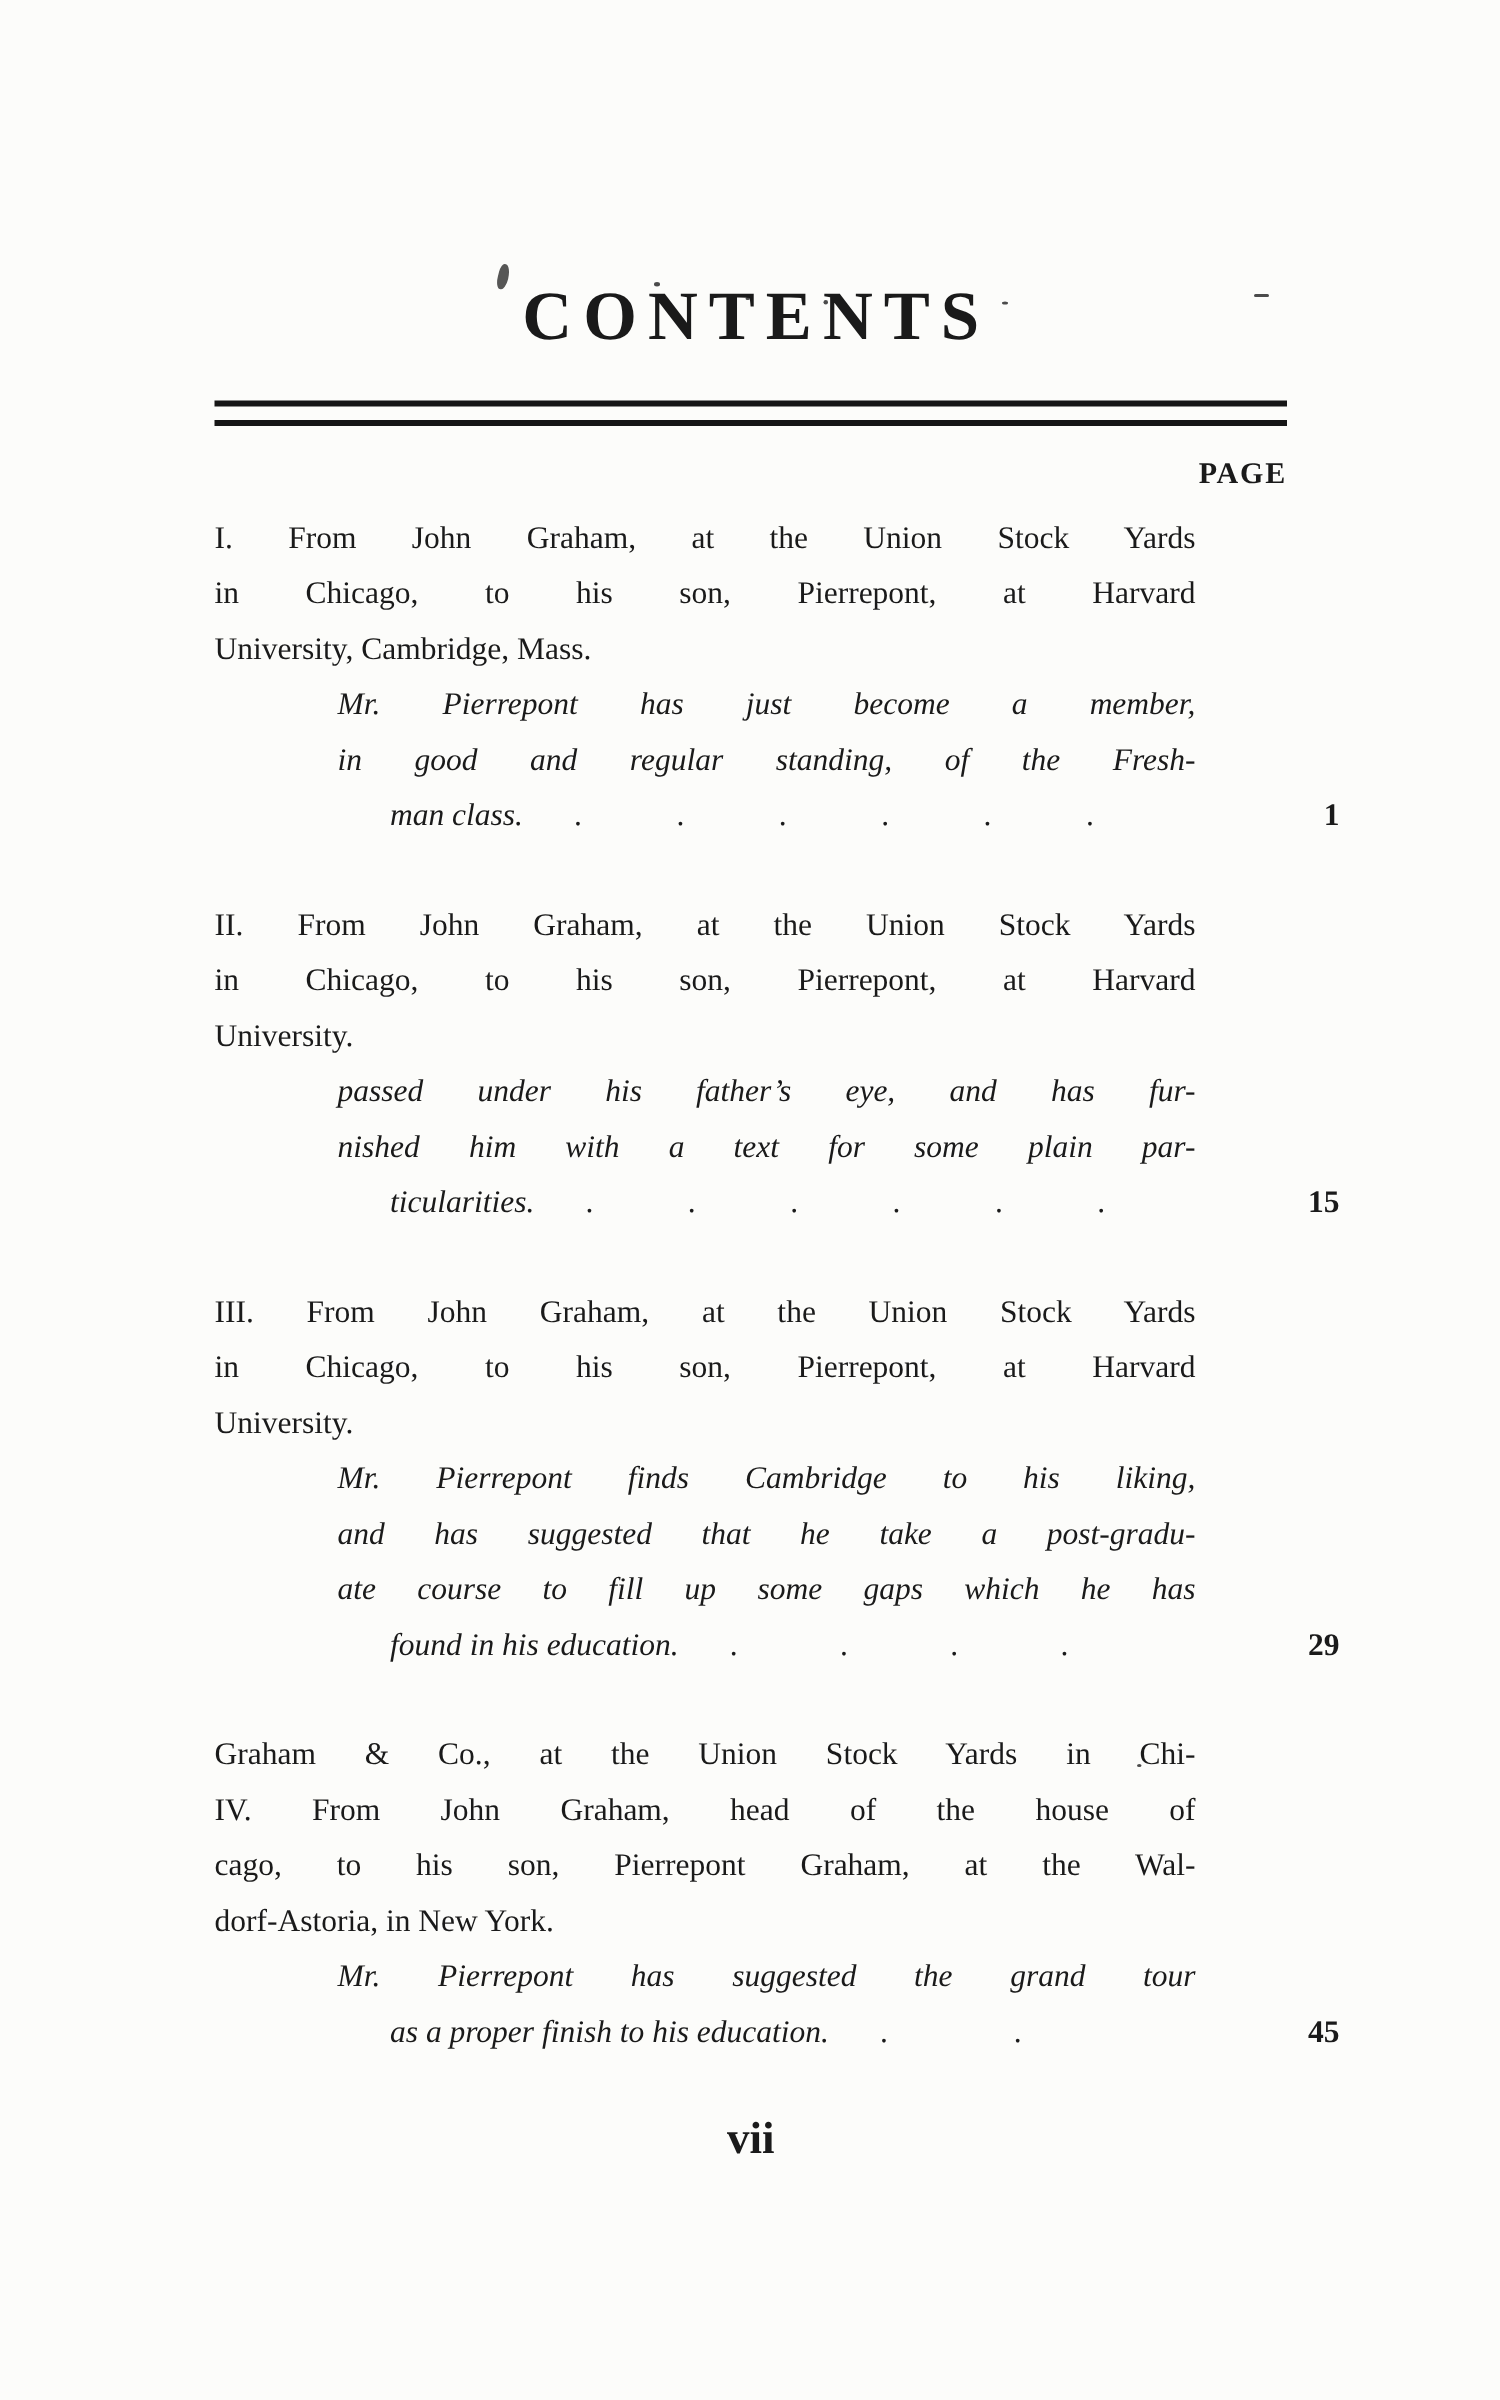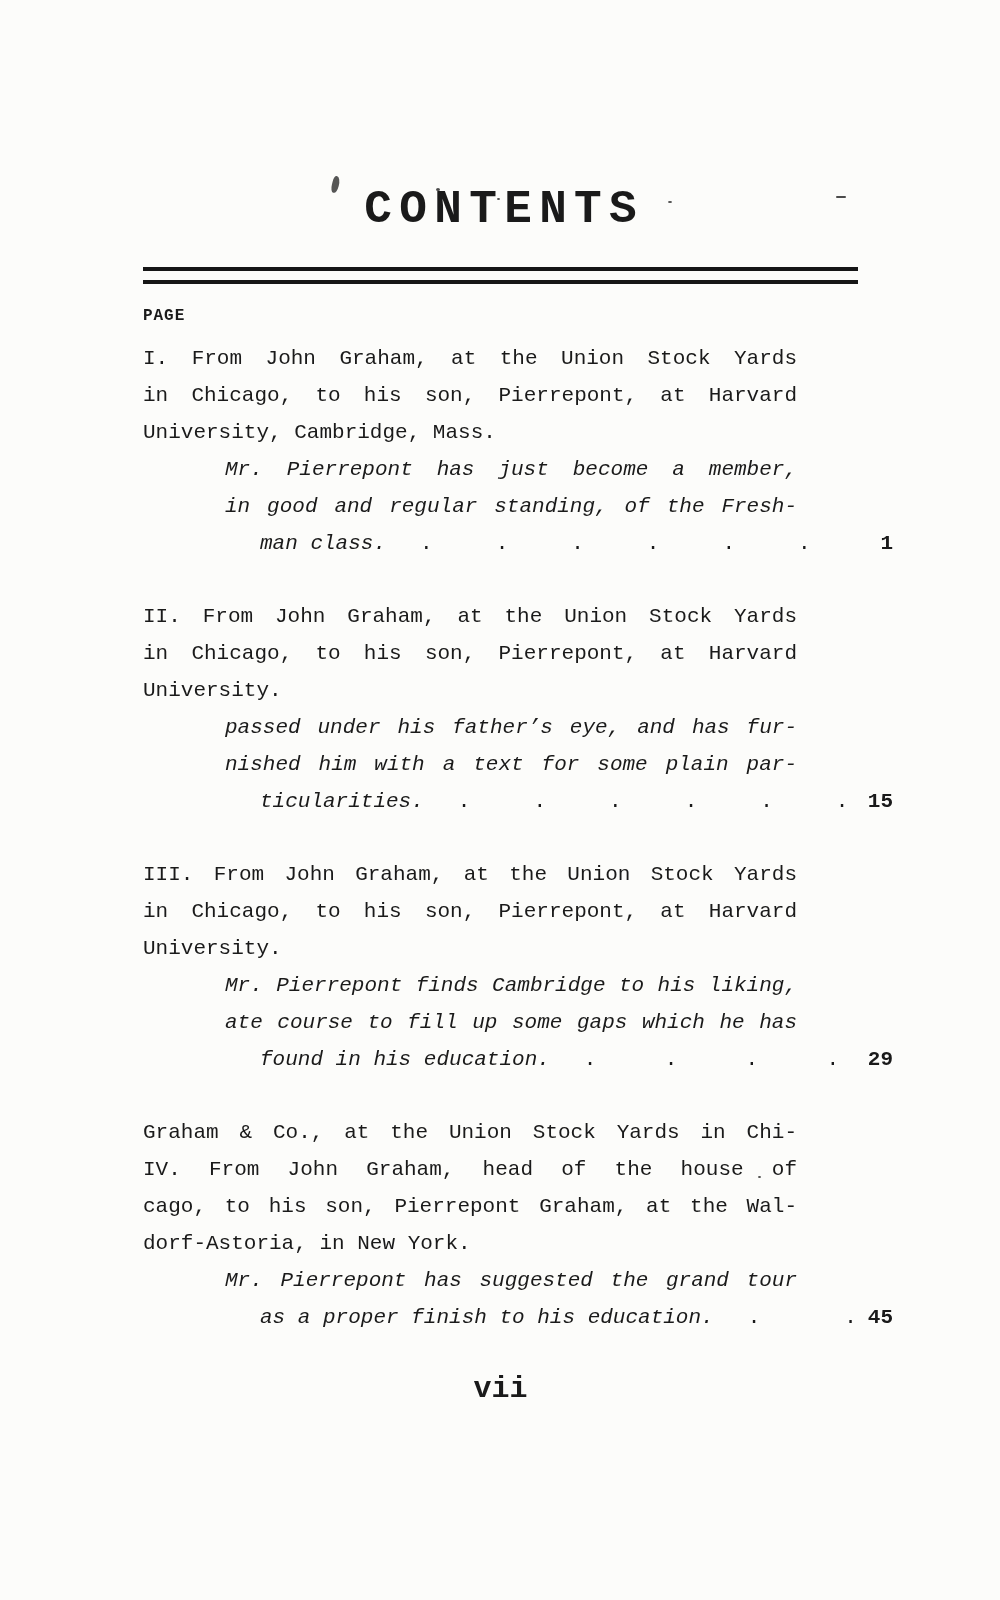--- a/index.html
+++ b/index.html
@@ -2,21 +2,21 @@
 <html><head>
 <meta charset="utf-8">
 <style>
   html,body { margin:0; padding:0; background:#e9e9e6; }
   .page {
     position:relative;
     width:1000px; height:1600px;
     margin:0 auto;
     background:#fcfcfa;
     color:#1a1a1a;
-    font-family:Liberation Mono, monospace;
+    font-family:Liberation Serif, serif;
     overflow:hidden;
   }
   .content { position:absolute; left:143px; top:0; width:715px; }
 
   .title {
     margin:184px 0 0 0;
     text-align:center;
     font-size:46px;
     line-height:53px;
     font-weight:bold;
@@ -24,21 +24,22 @@
     text-indent:.16em;
   }
   .double-rule {
     margin-top:30px;
     height:9px;
     border-top:4px solid #161616;
     border-bottom:4px solid #161616;
   }
   .page-label {
     margin-top:22px;
-    font-size:16px;
+    text-align:right;
+    font-size:20px;
     line-height:20px;
     font-weight:bold;
     letter-spacing:.06em;
   }
 
   .entries { margin-top:14px; }
   .entry { margin-bottom:36px; font-size:21px; line-height:37px; }
   .heading { width:654px; }
   .line { min-height:37px; }
   .just { text-align:justify; text-align-last:justify; }
@@ -133,20 +134,21 @@
       </section>
 
       <section class="entry">
         <div class="heading">
           <div class="line just">III. From John Graham, at the Union Stock Yards</div>
           <div class="line just">in Chicago, to his son, Pierrepont, at Harvard</div>
           <div class="line">University.</div>
         </div>
         <div class="summary">
           <div class="line just">Mr. Pierrepont finds Cambridge to his liking,</div>
+          <div class="line just">and has suggested that he take a post-gradu-</div>
           <div class="line just">ate course to fill up some gaps which he has</div>
           <div class="last-line">
             <span class="last-text">found in his education.</span>
             <span class="leader">.    .    .    .</span>
             <span class="pagenum">29</span>
           </div>
         </div>
       </section>
 
       <section class="entry">

